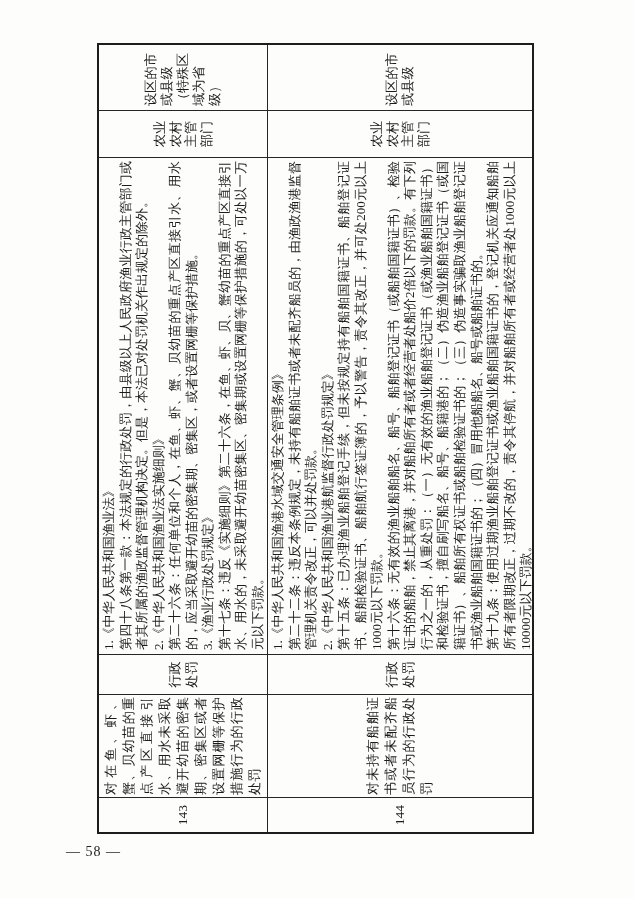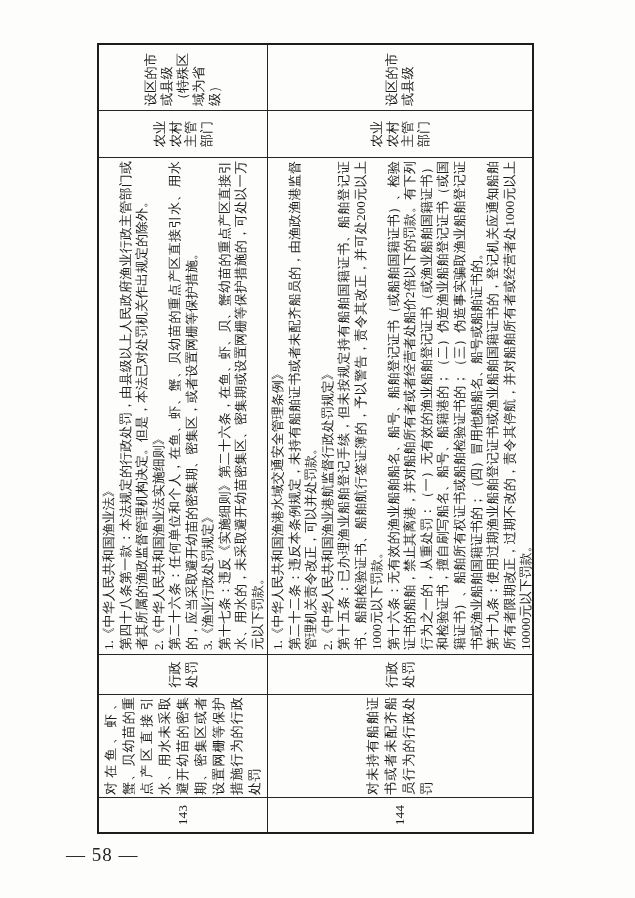--- a/index.html
+++ b/index.html
@@ -53,21 +53,21 @@
     white-space:pre-line;
   }
   .authority-text{
     width:2em;font-size:13.2px;line-height:15.5px;text-align:center;
   }
   .level-text{
     width:4.3em;font-size:13.2px;line-height:16px;text-align:left;
   }
   .page-number{
     position:absolute;left:66px;top:844px;
-    font-size:19px;letter-spacing:1px;color:#222;
+    font-size:14px;letter-spacing:1px;color:#222;
     white-space:nowrap;
   }
 </style>
 </head>
 <body>
 
 <div class="sheet">
 
   <div class="rot-wrap">
     <div class="grid">

